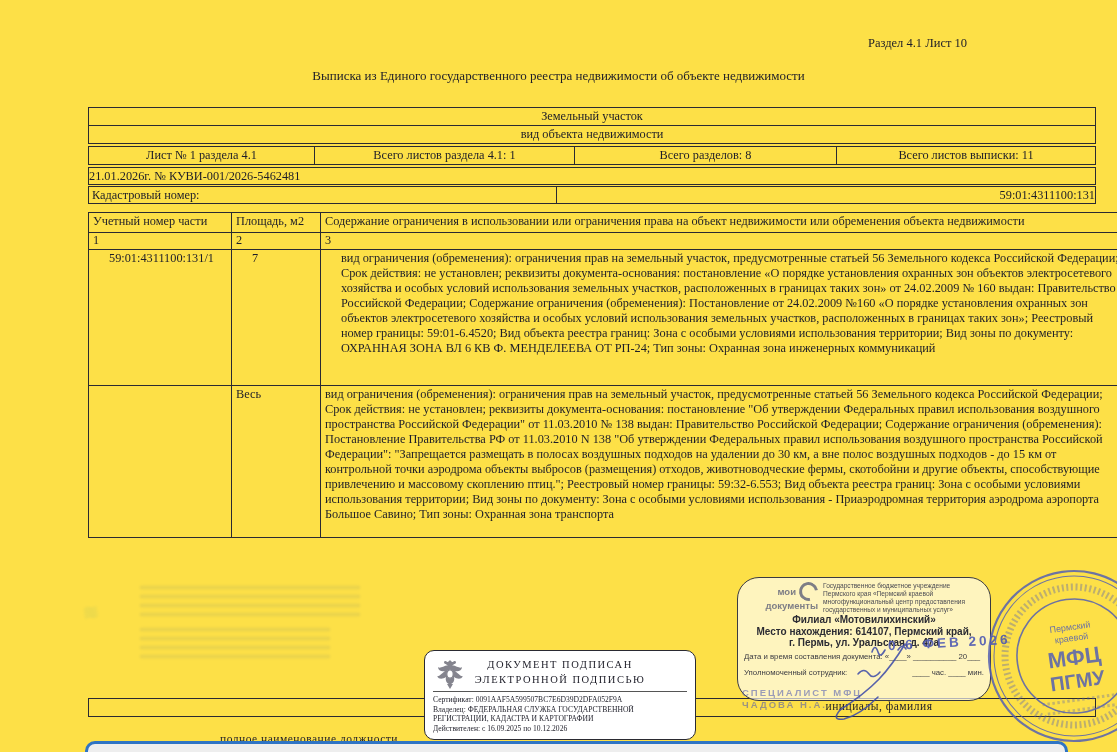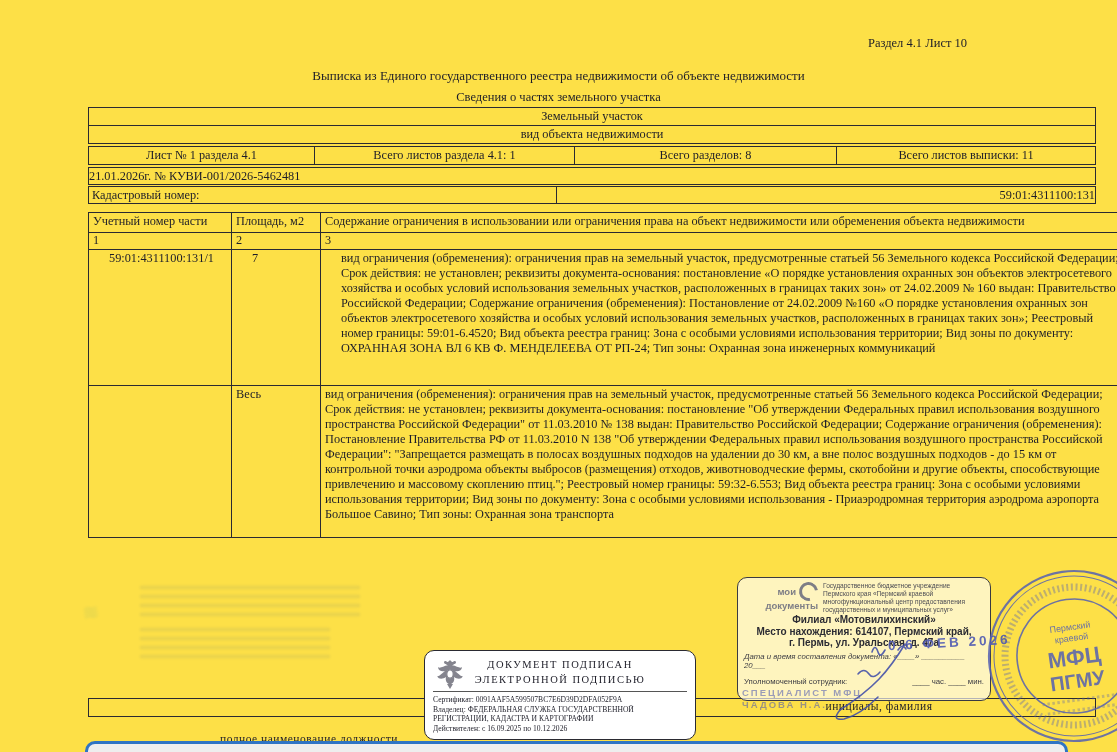--- a/index.html
+++ b/index.html
@@ -40,30 +40,30 @@
      background:repeating-linear-gradient(#6a7d6e 0 3px,transparent 3px 9px);}
   .bleed-c{left:84px;top:598px;width:44px;height:50px;color:#2e8f86;font-size:20px;
      font-family:"Liberation Sans",sans-serif;transform:rotate(-8deg);}
   
   .sig-box{left:88px;top:698px;width:1006px;height:17px;border:1.4px solid #2a2a32;}
   .cap{position:absolute;top:1px;font-size:11.5px;letter-spacing:0.5px;text-align:center;}
   .cap-left{left:70px;width:300px;margin-top:33px;}
   .cap-right{left:690px;width:200px;}
   
   .mfc-box{left:737px;top:577px;width:254px;height:124px;border:1.8px solid #3a3a42;
-           border-radius:10px;font-family:"Liberation Sans",sans-serif;background:rgba(255,255,255,0.65);
+           border-radius:22px;font-family:"Liberation Sans",sans-serif;background:rgba(255,255,255,0.65);
            padding:4px 6px;box-sizing:border-box;z-index:3;}
   .mfc-head{display:flex;gap:5px;align-items:flex-start;}
   .mfc-logo{width:74px;color:#7e7e86;font-weight:bold;line-height:10px;font-size:9.5px;text-align:right;}
   .mfc-logo .l1{display:flex;justify-content:flex-end;align-items:center;gap:3px;}
   .logo-ring{width:13px;height:13px;border:3px solid #7e7e86;border-radius:50%;
              border-right-color:transparent;transform:rotate(35deg);}
   .mfc-org{flex:1;font-size:6.6px;line-height:8px;color:#4c4c54;}
   .mfc-bold{font-size:10px;font-weight:bold;line-height:10.5px;color:#2b2b33;margin-top:1px;text-align:center;}
-  .mfc-small{font-size:7.8px;color:#3a3a42;margin-top:3px;font-style:italic;}
+  .mfc-small{font-size:7.8px;color:#3a3a42;margin-top:3px;}
   .mfc-officer{display:flex;justify-content:space-between;font-size:7.8px;color:#3a3a42;margin-top:7px;}
   
   .esign-box{left:424px;top:650px;width:272px;height:90px;border:1.6px solid #2a2a32;
              border-radius:10px;background:#fff;z-index:4;box-sizing:border-box;padding-top:6px;}
   .esign-title{text-align:center;font-size:10.5px;letter-spacing:1.5px;line-height:15px;}
   .esign-certs{margin:4px 8px 0 8px;font-size:7.6px;line-height:9.6px;border-top:1px solid #555;
                padding-top:3px;}
   .eagle{position:absolute;left:10px;top:6px;}
   
   .stamp-blue{color:#4a55b2;font-family:"Liberation Sans",sans-serif;z-index:5;}
@@ -77,21 +77,20 @@
   .blue-bar{left:85px;top:741px;width:977px;height:26px;border:3px solid #2f74c4;
             border-radius:10px;background:#eeeeee;z-index:7;}
 </style>
 </head>
 <body>
 
 <div id="canvas">
 
   <div class="abs sheet-label">Раздел 4.1 Лист 10</div>
   <div class="abs title">Выписка из Единого государственного реестра недвижимости об объекте недвижимости</div>
-  <div class="abs subtitle">Сведения о частях земельного участка</div>
 
   <div class="abs boxA">
     <div class="row">Земельный участок</div>
     <div class="row">вид объекта недвижимости</div>
   </div>
 
   <div class="abs boxB">
     <div>Лист № 1 раздела 4.1</div>
     <div>Всего листов раздела 4.1: 1</div>
     <div>Всего разделов: 8</div>

